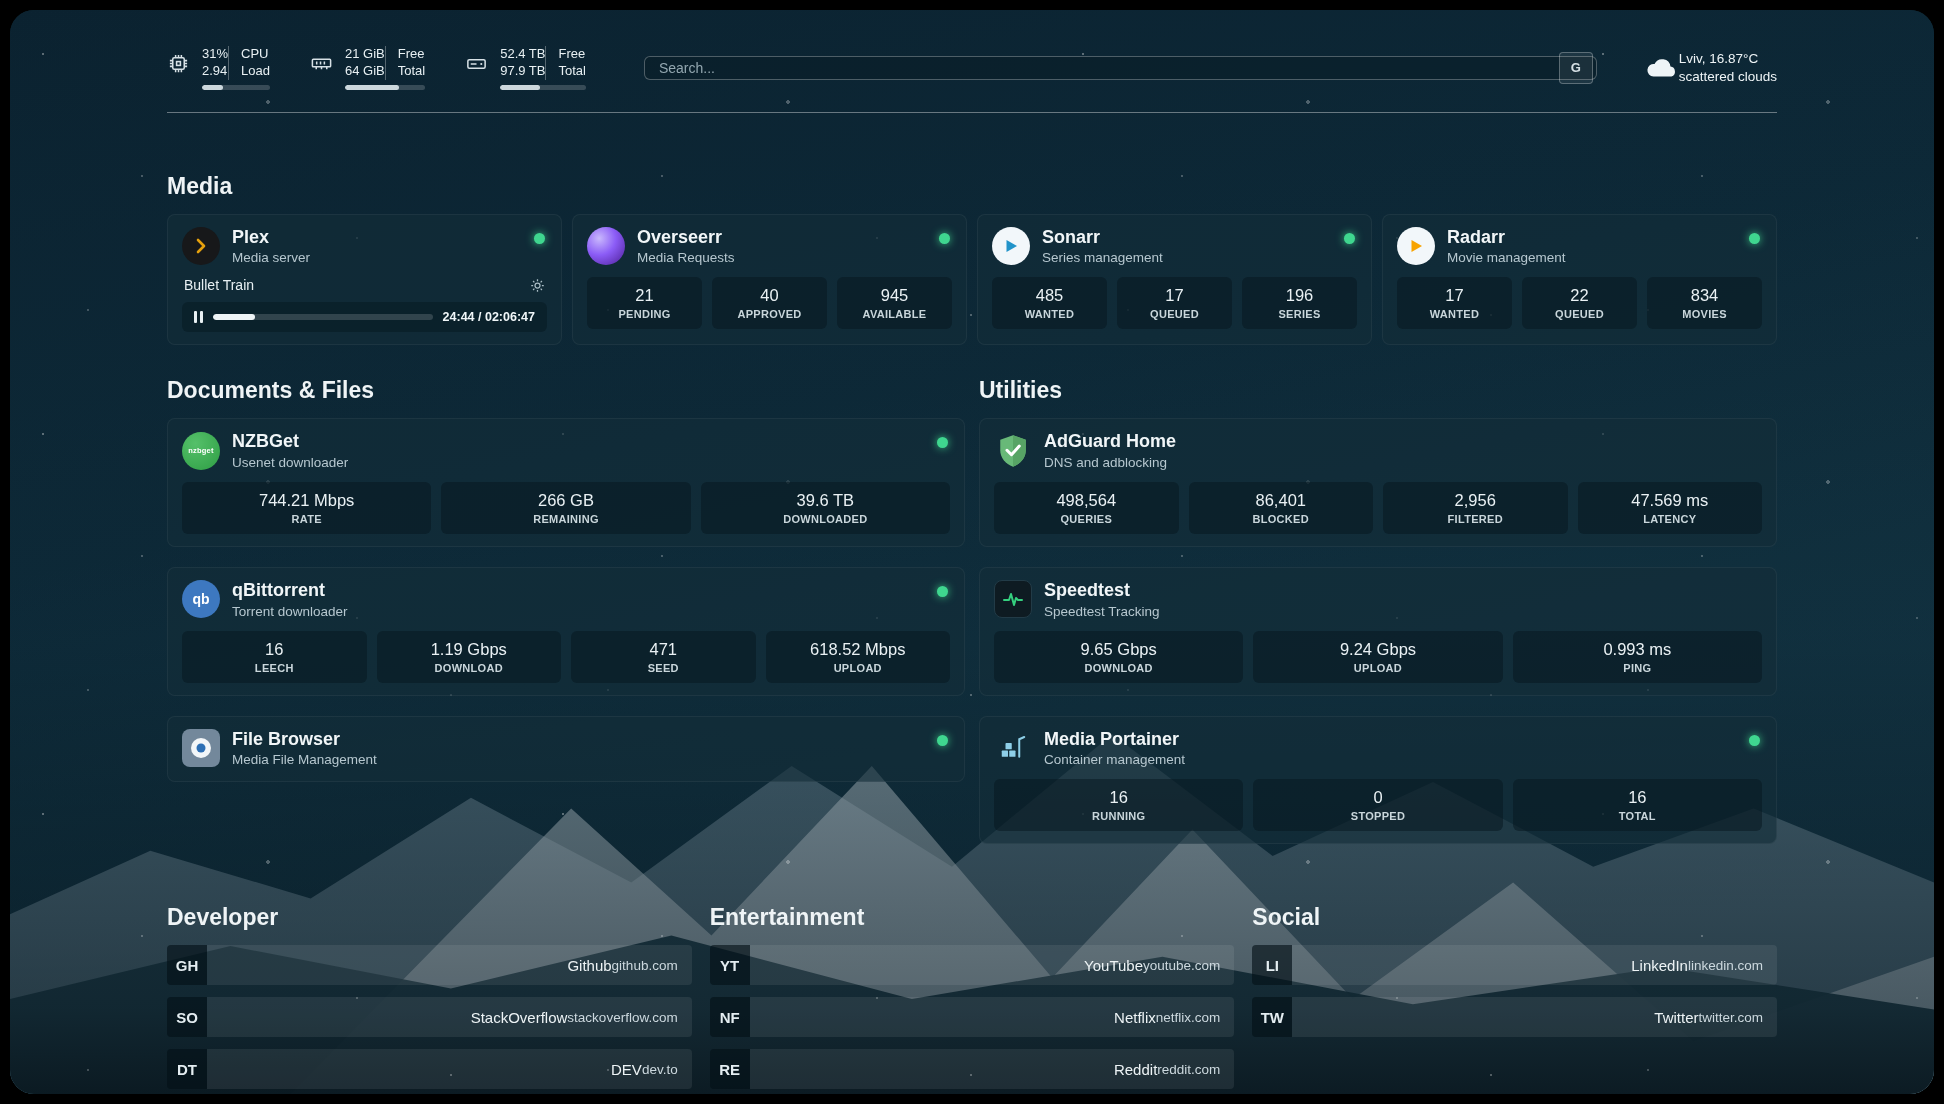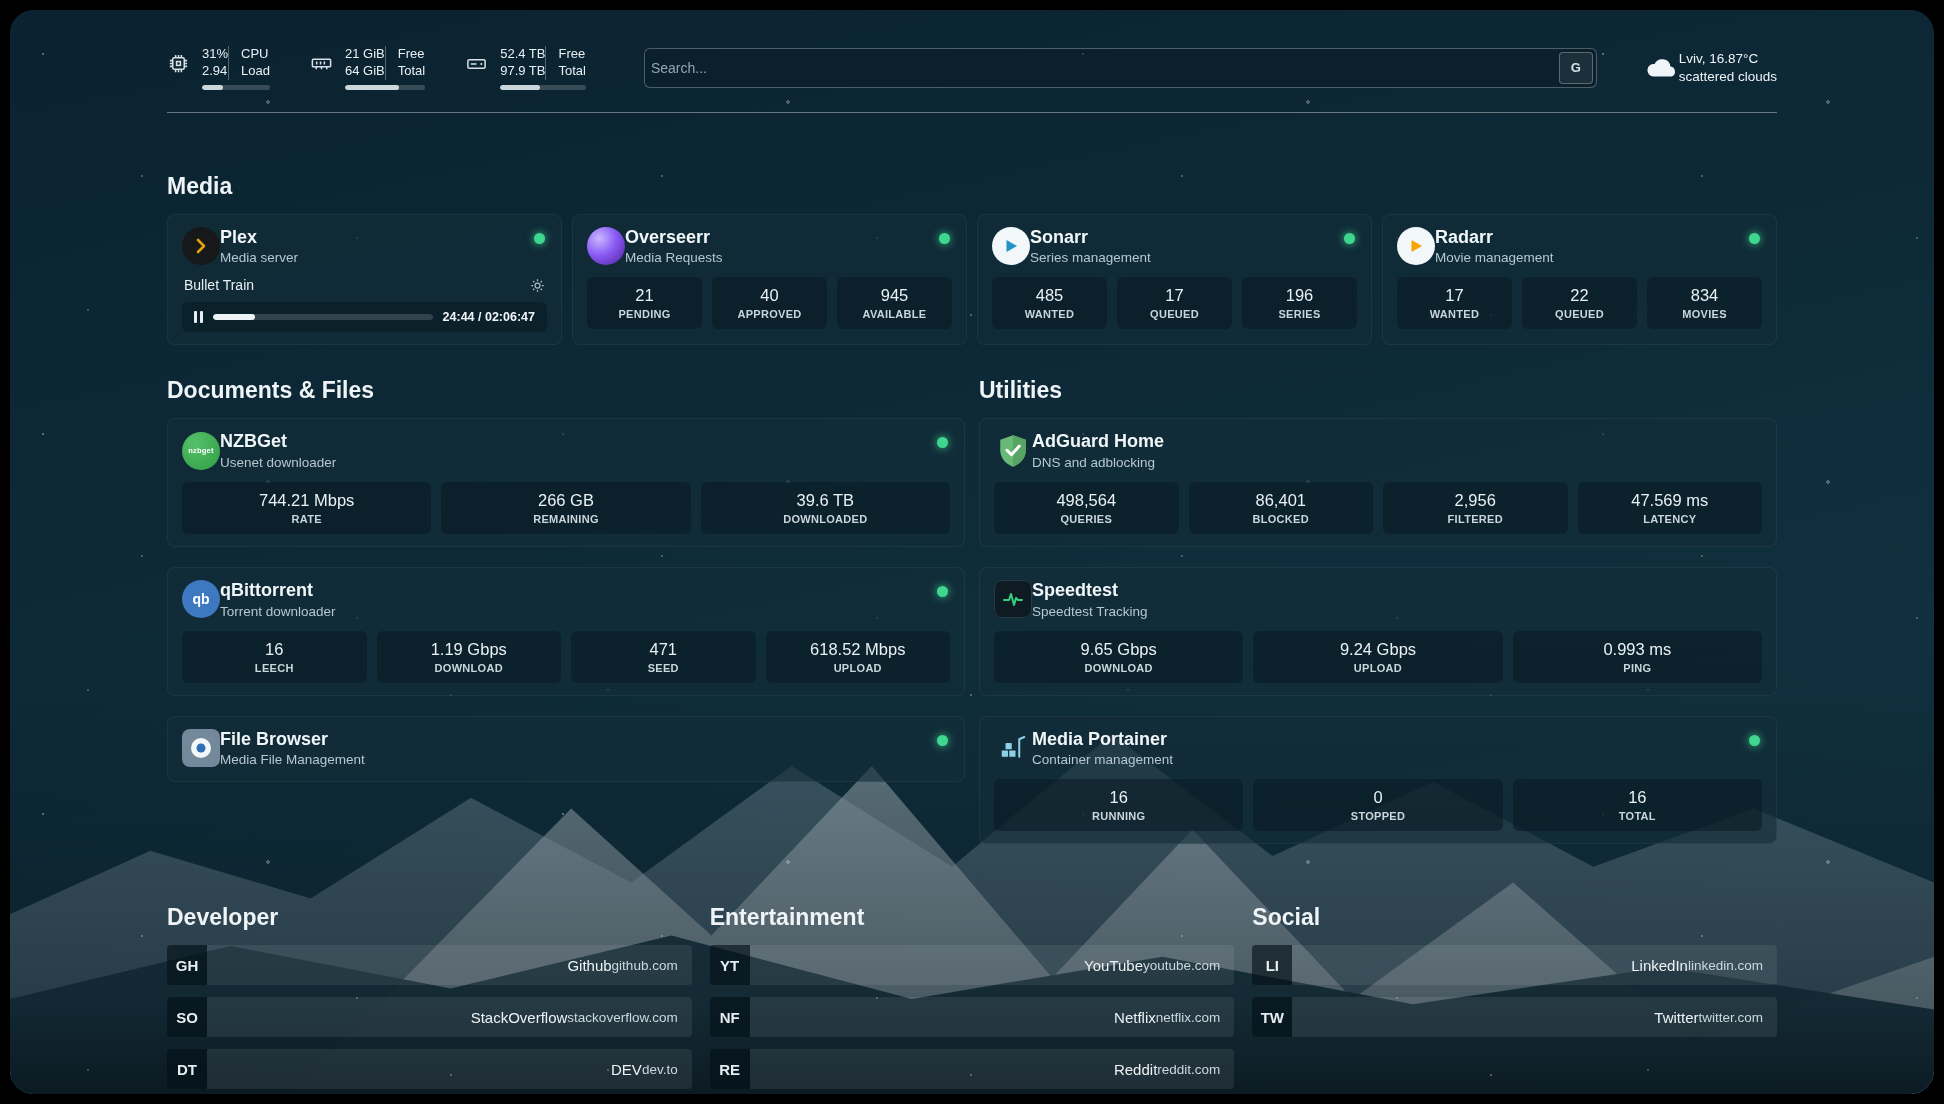--- a/index.html
+++ b/index.html
@@ -33,41 +33,41 @@
   
   .topbar { display:flex; align-items:center; }
   .metrics { display:flex; gap:40px; }
   .metric { display:flex; gap:12px; align-items:flex-start; }
   .m-icon { margin-top:6px; display:flex; }
   .m-rows { display:flex; }
   .m-col { display:flex; flex-direction:column; line-height:1.3; font-size:13px; color:#e8f0f3; }
   .m-labels { border-left:1px solid rgba(255,255,255,.3); padding-left:12px; }
   .m-bar { margin-top:5px; height:5px; border-radius:3px; background:rgba(255,255,255,.18); overflow:hidden; }
   .m-bar i { display:block; height:100%; background:#ccd7dc; border-radius:3px; }
-  .search { flex:1; margin:0 46px 0 58px; height:40px; display:flex; align-items:center;
-    background:rgba(9,29,39,.55); border:1px solid rgba(255,255,255,.28); border-radius:6px; padding:3px 3px 3px 6px; }
+  .search { flex:1; margin:0 46px 0 58px; height:24px; display:flex; align-items:center;
+    background:rgba(9,29,39,.55); border:1px solid rgba(255,255,255,.28); border-radius:6px; padding:3px 3px 3px 14px; }
   .search input { flex:1; background:transparent; border:none; outline:none; color:#e4edf1; font-size:14px; font-family:inherit; }
   .search input::placeholder { color:#93a7b0; }
   .g-btn { width:34px; height:32px; display:flex; align-items:center; justify-content:center;
     border:1px solid rgba(255,255,255,.28); border-radius:4px; background:rgba(255,255,255,.07);
     font-size:13px; font-weight:600; color:#d6e0e5; cursor:pointer; }
   .weather { display:flex; align-items:center; }
   .w-text { font-size:13.5px; line-height:1.35; color:#eef4f6; }
   .divider { margin-top:22px; border-bottom:1.5px solid rgba(255,255,255,.38); }
 
   
   .section-title { font-size:23px; font-weight:600; color:#eff4f6; margin-bottom:14px; }
   .sec-media { margin-top:60px; }
   .sec-cols { margin-top:32px; display:grid; grid-template-columns:1fr 1fr; gap:14px; align-items:start; }
   .col-stack { display:flex; flex-direction:column; gap:20px; }
   .grid4 { display:grid; grid-template-columns:repeat(4,1fr); gap:10px; align-items:stretch; }
 
   .card { position:relative; background:rgba(19,45,57,.62); border:1px solid rgba(255,255,255,.05);
     border-radius:8px; padding:12px 14px; cursor:pointer; }
-  .card-head { display:flex; align-items:center; gap:0; margin-bottom:12px; padding-right:22px; }
+  .card-head { display:flex; align-items:center; gap:12px; margin-bottom:12px; padding-right:22px; }
   .card-head.only { margin-bottom:2px; }
   .svc-meta { min-width:0; }
   .svc-name { font-size:18px; font-weight:600; color:#f1f6f8; line-height:1.2; }
   .svc-sub { font-size:13.5px; color:#b6c7cf; margin-top:2px; }
   .dot { position:absolute; top:18px; right:16px; width:11px; height:11px; border-radius:50%;
     background:#3fd68f; box-shadow:0 0 8px rgba(63,214,143,.9); }
   .stats { display:flex; gap:10px; }
   .stat { flex:1; background:rgba(5,22,30,.5); border-radius:6px; padding:9px 4px; text-align:center; }
   .stat-v { font-size:16.5px; color:#eaf1f4; }
   .stat-l { font-size:11px; font-weight:700; letter-spacing:.3px; color:#c9d6db; margin-top:3px; }

